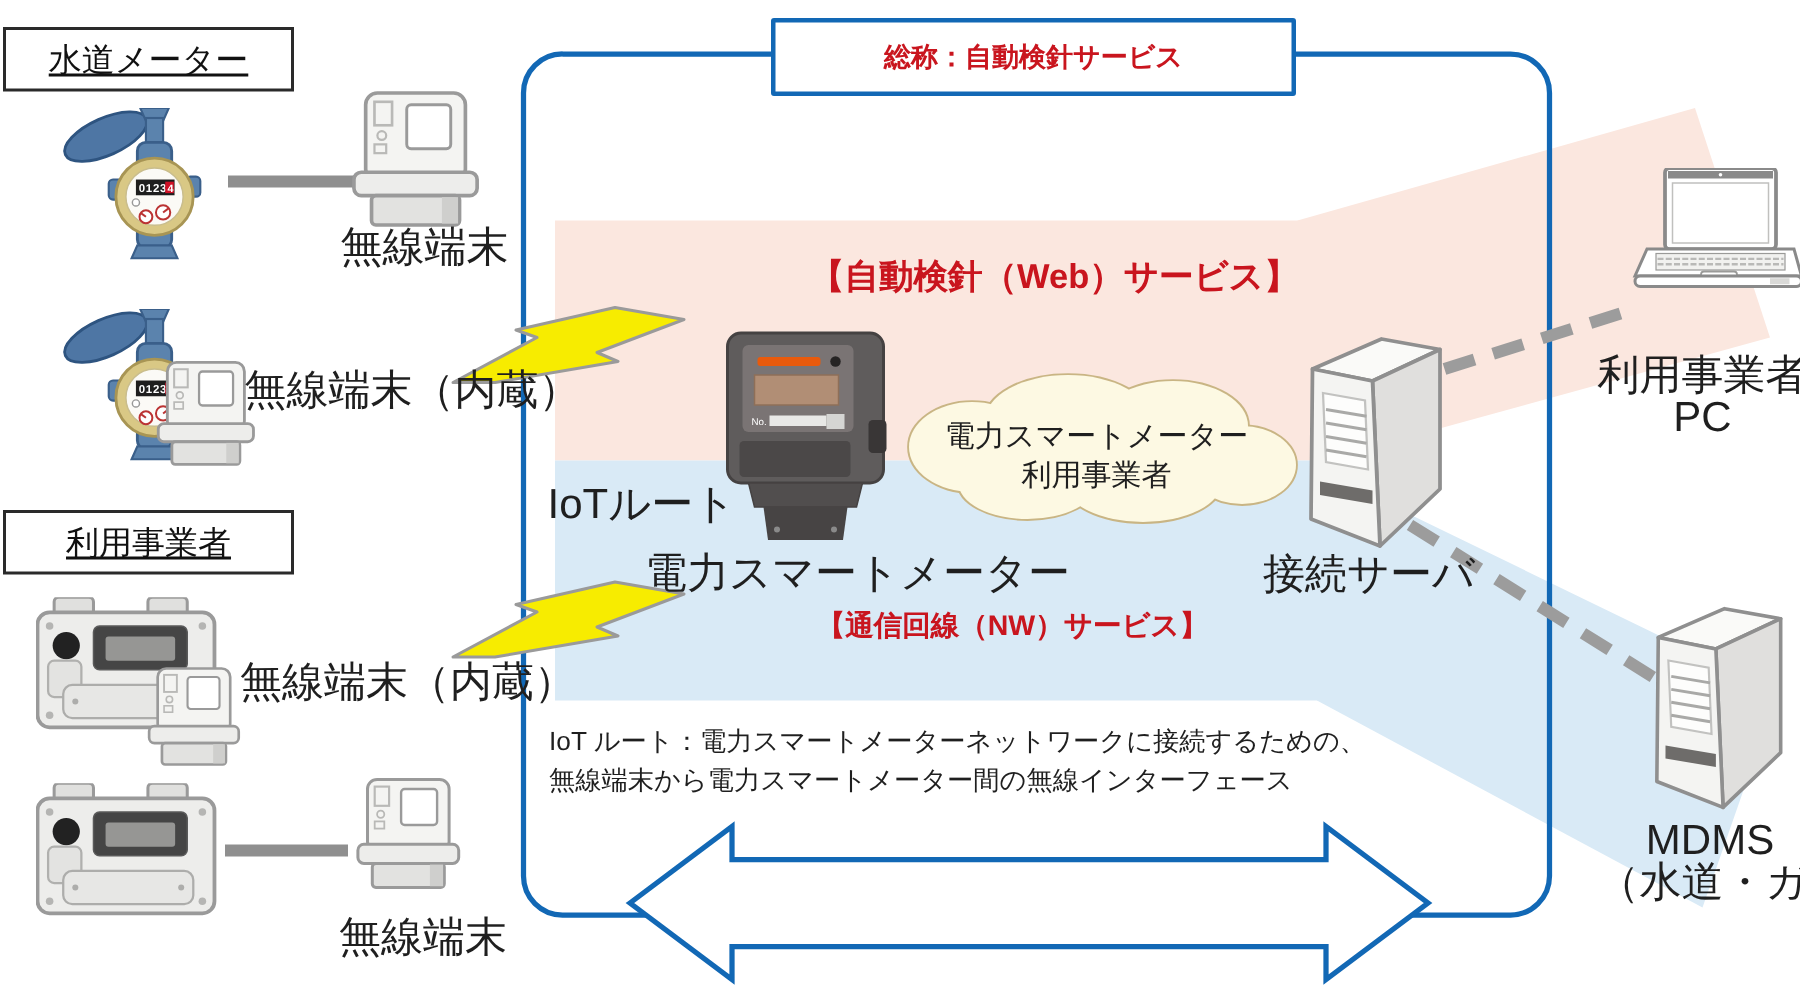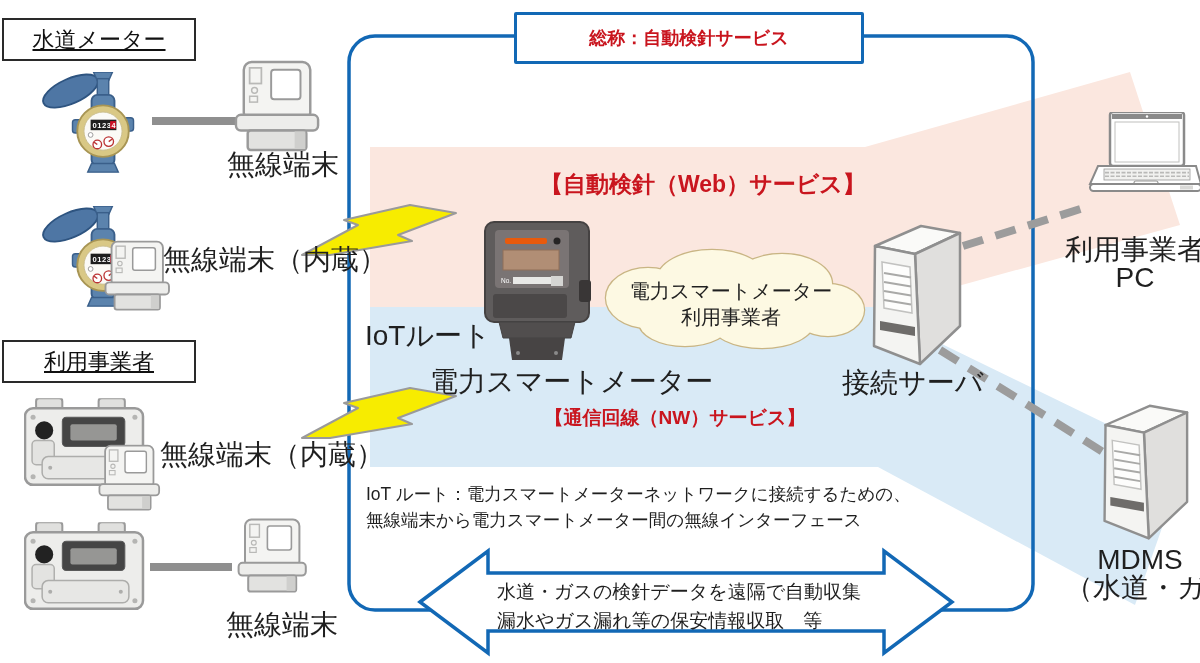--- a/index.html
+++ b/index.html
@@ -258,24 +258,20 @@
     <div>利用事業者</div>
   </div>
 
   <div class="lbl note" style="left:366px;top:481px">
     <div>IoT ルート：電力スマートメーターネットワークに接続するための、</div>
     <div>無線端末から電力スマートメーター間の無線インターフェース</div>
   </div>
 
   <div class="lbl center" style="left:842px;top:365px;width:120px">接続サーバ</div>
 
-  <div class="lbl arrowtxt" style="left:497px;top:577px">
-    <div>水道・ガスの検針データを遠隔で自動収集</div>
-    <div>漏水やガス漏れ等の保安情報収取　等</div>
-  </div>
 
   <div class="lbl center twoline" style="left:1060px;top:236px;width:150px">
     <div>利用事業者</div>
     <div>PC</div>
   </div>
   <div class="lbl center twoline" style="left:1065px;top:546px;width:150px">
     <div>MDMS</div>
     <div>（水道・ガス）</div>
   </div>
 

